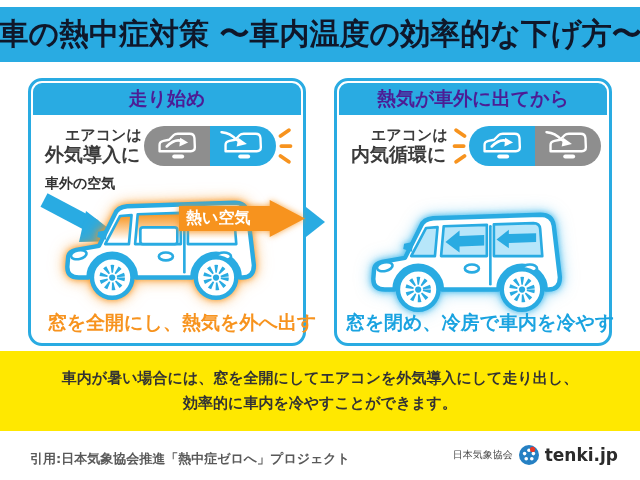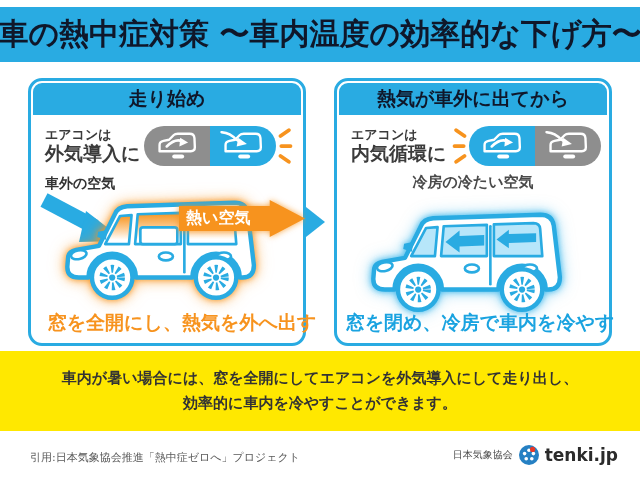--- a/index.html
+++ b/index.html
@@ -18,28 +18,28 @@
   .panel {
     position:absolute; top:78px; width:278px; height:268px; box-sizing:border-box;
     background:#fff; border:3px solid #29abe2; border-radius:14px;
   }
   .panel-left { left:28px; }
   .panel-right { left:334px; }
   .panel-header {
     position:absolute; top:2px; left:2px; right:2px; height:32px;
     background:#29abe2; border-radius:9px 9px 0 0;
     display:flex; align-items:center; justify-content:center;
-    color:#0f172a; font-size:19px; font-weight:700; white-space:nowrap;
+    color:#4c1d95; font-size:19px; font-weight:700; white-space:nowrap;
   }
   .ac-row {
     position:absolute; top:40px; left:14px; right:8px; height:50px;
     display:flex; align-items:center;
   }
   .ac-label { flex:1; display:flex; flex-direction:column; color:#3b3b3b; line-height:1.12; }
-  .ac-prefix { font-size:13px; font-weight:700; }
+  .ac-prefix { font-size:15px; font-weight:700;margin-left:20px; }
   .ac-mode { font-size:19px; font-weight:700; white-space:nowrap; }
   .pill { display:flex; width:132px; height:40px; border-radius:20px; overflow:hidden; flex:0 0 auto; }
   .pill-half { width:66px; display:flex; align-items:center; justify-content:center; }
   .half-gray { background:#8e8e8e; }
   .half-blue { background:#29abe2; }
   .sparkle { flex:0 0 auto; margin:0 2px; }
   .sparkle.mirror { transform:scaleX(-1); }
 
   .car-area { position:absolute; top:92px; left:0; right:0; height:150px; }
   .car-svg { position:absolute; left:24px; top:6px; width:220px; }
@@ -72,21 +72,21 @@
 
   
   .yellow-band {
     position:absolute; top:351px; left:0; width:640px; height:80px; background:#ffe800;
     display:flex; flex-direction:column; align-items:center; justify-content:center;
   }
   .summary-line { font-size:15px; font-weight:700; color:#333; line-height:1.7; white-space:nowrap; }
 
   
   .footer { position:absolute; top:431px; left:0; width:640px; height:49px; background:#fff; }
-  .citation { position:absolute; left:30px; top:19px; font-size:11px; color:#595959; white-space:nowrap; }
+  .citation { position:absolute; left:30px; top:19px; font-size:13px; color:#595959; white-space:nowrap;font-weight:bold; }
   .brand { position:absolute; right:22px; top:14px; display:flex; align-items:center; gap:6px; }
   .assoc-label { font-size:10px; color:#4a4a4a; }
   .brand-name { font-size:17px; font-weight:700; color:#2b2b2b; }
 </style>
 </head>
 <body>
 
 <svg width="0" height="0" style="position:absolute">
   <defs>
     <linearGradient id="heatGrad" x1="0" y1="0" x2="0" y2="1">
@@ -226,21 +226,20 @@
           <svg width="46" height="31" viewBox="0 0 58 38">
               <use href="#modeCar"></use>
               <use href="#freshArrow"></use>
               <use href="#underBar"></use>
             </svg>
         </div>
       </div>
     </div>
 
     <div class="car-area">
-      <div class="cool-air-label">冷房の冷たい空気</div>
       <svg class="car-svg right-car glow-cool" viewBox="0 0 250 150">
         <use href="#carBody"></use>
         <g stroke="#29abe2" stroke-width="3" fill="#b7e6fa" stroke-linejoin="round">
           <path d="M57,74 L74,42 L87,41 L84,74 Z"></path>
           <path d="M94,40 L143,38.5 L143,74 L91,74 Z"></path>
           <path d="M151,38 L196,36.5 Q203,36.5 203.6,43 L206,74 L151,74 Z"></path>
         </g>
         <g>
           <polygon points="96,58 112,45 112,51 140,50 140,62 112,63 112,70" fill="#29abe2"></polygon>
           <polygon points="154,55 168,44 168,49 199,48 199,58 168,59 168,65" fill="#29abe2"></polygon>

